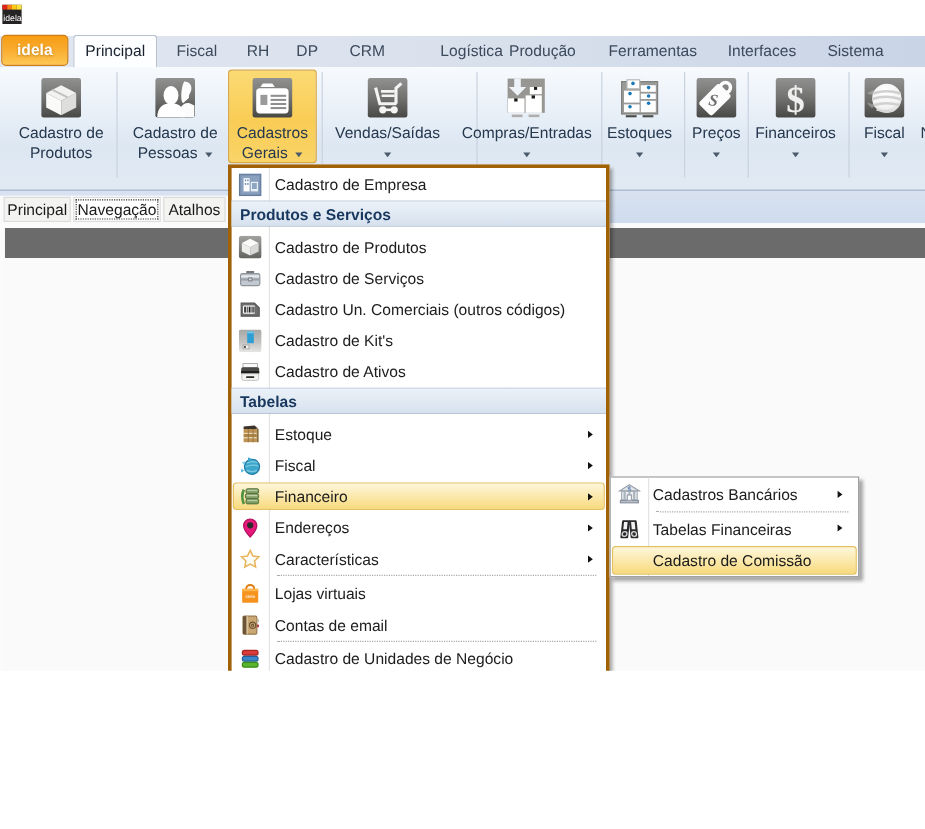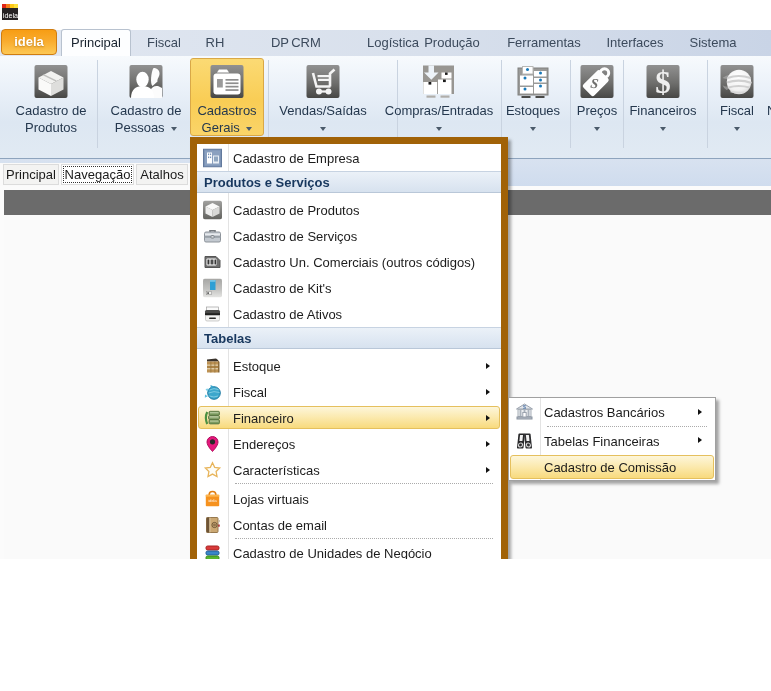--- a/index.html
+++ b/index.html
@@ -43,21 +43,21 @@
   text-align:center; background:#f3f3f2; border:1px solid #dcdcdc; }
 .stab.on { background:#fff; }
 .dotted-focus { position:absolute; inset:1px; border:1px dotted #333; }
 .whitestrip { position:absolute; left:0; top:186px; width:771px; height:4px; background:#fbfbfb; }
 .darkbar { position:absolute; left:4px; top:190px; width:767px; height:25px; background:#6b6b6b; }
 .content { position:absolute; left:0; top:215px; width:771px; height:476px; background:#fafafa; }
 .leftpane { position:absolute; left:0; top:190px; width:4px; height:501px; background:#fbfbfb; }
 
 
 .menu { position:absolute; left:190px; top:137px; width:318px; height:506px; background:#fff;
-  border:7px solid #a16207; box-shadow:3px 3px 3px rgba(0,0,0,0.35); }
+  border:3px solid #a16207; box-shadow:3px 3px 3px rgba(0,0,0,0.35); }
 .icol-line { position:absolute; left:31px; top:0; width:1px; height:100%; background:#e3e3e3; }
 .mi { position:absolute; left:0; width:100%; font-size:13px; color:#1c1c1c; }
 .mi .txt { position:absolute; left:36px; top:50%; transform:translateY(-50%); white-space:nowrap; }
 .mi .ico { position:absolute; left:6px; top:50%; transform:translateY(-50%); width:19px; height:19px; }
 .mi .sub { position:absolute; right:11px; top:50%; margin-top:-3.5px; width:0; height:0;
   border-top:3.5px solid transparent; border-bottom:3.5px solid transparent; border-left:4.5px solid #111; }
 .mhead { position:absolute; left:0; width:100%; height:22px;
   background:linear-gradient(#ebf1f8,#d7e2ef); border-top:1px solid #c7d3e2; border-bottom:1px solid #b9c7d8;
   font-size:13px; font-weight:bold; color:#17375e; line-height:21px; padding-left:7px; }
 .msep { position:absolute; left:38px; right:8px; border-top:1px dotted #ababab; }
@@ -84,21 +84,21 @@
     <div class="abs" style="left:8px; top:0; width:4px; height:4px; background:#fdc816;"></div>
     <div class="abs" style="left:12px; top:0; width:4px; height:4px; background:#fbe13d;"></div>
     <div class="abs" style="left:0px; top:7px; width:16px; height:9px; color:#fff; font-size:8px; line-height:9px; text-align:center; transform:scale(0.9);">idela</div>
   </div>
 
   <div class="tabrow">
     <div class="idela-btn">idela</div>
     <div class="tab-active">Principal</div>
     <div class="rtab" style="left:164px;">Fiscal</div>
     <div class="rtab" style="left:215px;">RH</div>
-    <div class="rtab" style="left:256px;margin-left:24px;">DP</div>
+    <div class="rtab" style="left:256px;">DP</div>
     <div class="rtab" style="left:306px;">CRM</div>
     <div class="rtab" style="left:393px;">Logística</div>
     <div class="rtab" style="left:452px;">Produção</div>
     <div class="rtab" style="left:544px;">Ferramentas</div>
     <div class="rtab" style="left:635px;">Interfaces</div>
     <div class="rtab" style="left:713px;">Sistema</div>
   </div>
 
   <div class="ribbon">
     <div class="rsep" style="left:97px;"></div>

